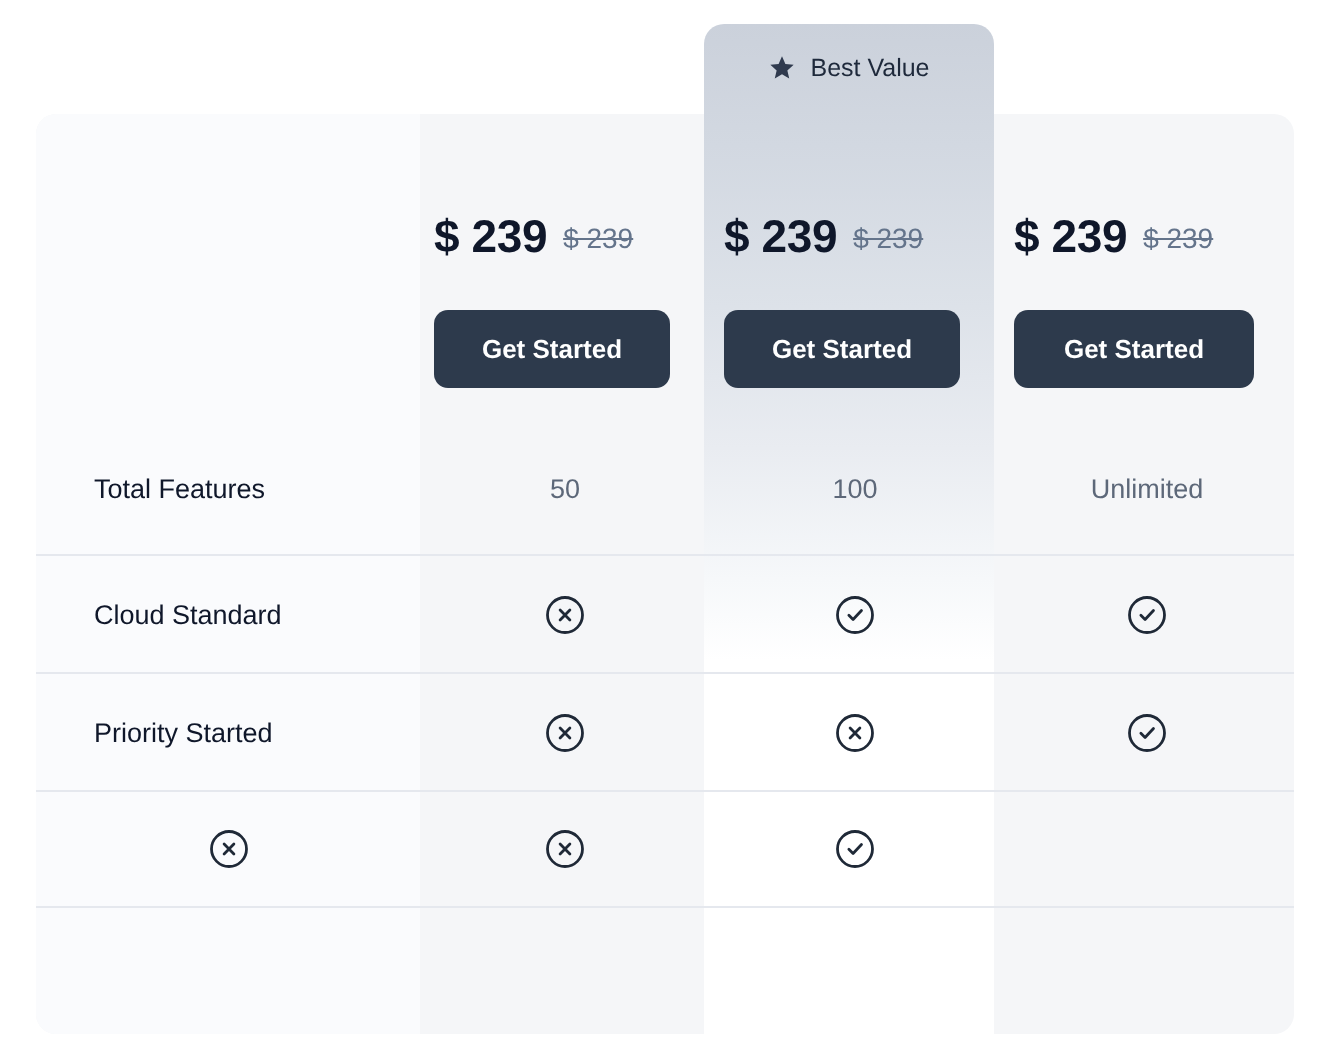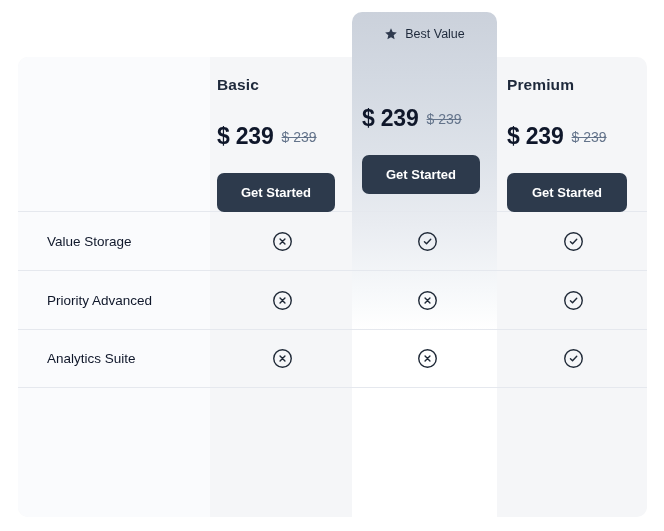--- a/index.html
+++ b/index.html
@@ -86,50 +86,54 @@
     </svg>
     <span>Best Value</span>
   </div>
 
   <div class="content">
 
     <div class="row header-row">
       <div></div>
 
       <div class="plan-head">
-        <div class="plan-name">Basic</div>
         <div class="price-line">
           <span class="price">$ 239</span>
           <span class="orig-price">$ 239</span>
         </div>
         <button class="cta">Get Started</button>
       </div>
 
       <div class="plan-head">
         <div class="price-line">
           <span class="price">$ 239</span>
           <span class="orig-price">$ 239</span>
         </div>
         <button class="cta">Get Started</button>
       </div>
 
       <div class="plan-head">
-        <div class="plan-name">Premium</div>
         <div class="price-line">
           <span class="price">$ 239</span>
           <span class="orig-price">$ 239</span>
         </div>
         <button class="cta">Get Started</button>
       </div>
     </div>
 
+    <div class="row feature-row first">
+      <div class="f-label">Total Features</div>
+      <div class="f-cell">50</div>
+      <div class="f-cell">100</div>
+      <div class="f-cell">Unlimited</div>
+    </div>
 
 
     <div class="row feature-row">
-      <div class="f-label">Value Storage</div>
+      <div class="f-label">Cloud Standard</div>
       <div class="f-cell no">
 
         <svg class="icon icon-cross" width="21" height="21" viewBox="0 0 24 24" fill="none" stroke="#1f2937" stroke-width="1.6" stroke-linecap="round" stroke-linejoin="round">
             <circle cx="12" cy="12" r="10"></circle>
             <path d="m9.2 9.2 5.6 5.6M14.8 9.2l-5.6 5.6"></path>
           </svg>
       </div>
       <div class="f-cell yes">
         <svg class="icon icon-check" width="21" height="21" viewBox="0 0 24 24" fill="none" stroke="#1f2937" stroke-width="1.6" stroke-linecap="round" stroke-linejoin="round">
             <circle cx="12" cy="12" r="10"></circle>
@@ -140,21 +144,21 @@
       <div class="f-cell yes">
         <svg class="icon icon-check" width="21" height="21" viewBox="0 0 24 24" fill="none" stroke="#1f2937" stroke-width="1.6" stroke-linecap="round" stroke-linejoin="round">
             <circle cx="12" cy="12" r="10"></circle>
             <path d="m8.5 12.2 2.4 2.4 4.8-5.2"></path>
           </svg>
 
       </div>
     </div>
 
     <div class="row feature-row">
-      <div class="f-label">Priority Advanced</div>
+      <div class="f-label">Priority Started</div>
       <div class="f-cell no">
 
         <svg class="icon icon-cross" width="21" height="21" viewBox="0 0 24 24" fill="none" stroke="#1f2937" stroke-width="1.6" stroke-linecap="round" stroke-linejoin="round">
             <circle cx="12" cy="12" r="10"></circle>
             <path d="m9.2 9.2 5.6 5.6M14.8 9.2l-5.6 5.6"></path>
           </svg>
       </div>
       <div class="f-cell no">
 
         <svg class="icon icon-cross" width="21" height="21" viewBox="0 0 24 24" fill="none" stroke="#1f2937" stroke-width="1.6" stroke-linecap="round" stroke-linejoin="round">
@@ -165,21 +169,20 @@
       <div class="f-cell yes">
         <svg class="icon icon-check" width="21" height="21" viewBox="0 0 24 24" fill="none" stroke="#1f2937" stroke-width="1.6" stroke-linecap="round" stroke-linejoin="round">
             <circle cx="12" cy="12" r="10"></circle>
             <path d="m8.5 12.2 2.4 2.4 4.8-5.2"></path>
           </svg>
 
       </div>
     </div>
 
     <div class="row feature-row last">
-      <div class="f-label">Analytics Suite</div>
       <div class="f-cell no">
 
         <svg class="icon icon-cross" width="21" height="21" viewBox="0 0 24 24" fill="none" stroke="#1f2937" stroke-width="1.6" stroke-linecap="round" stroke-linejoin="round">
             <circle cx="12" cy="12" r="10"></circle>
             <path d="m9.2 9.2 5.6 5.6M14.8 9.2l-5.6 5.6"></path>
           </svg>
       </div>
       <div class="f-cell no">
 
         <svg class="icon icon-cross" width="21" height="21" viewBox="0 0 24 24" fill="none" stroke="#1f2937" stroke-width="1.6" stroke-linecap="round" stroke-linejoin="round">

